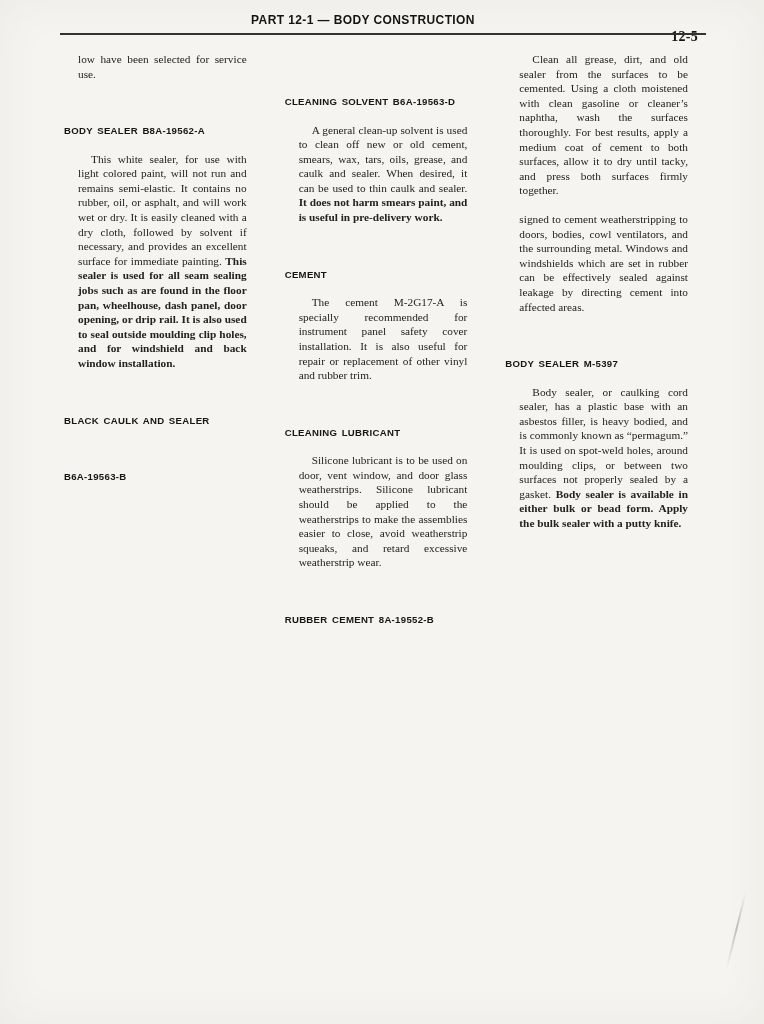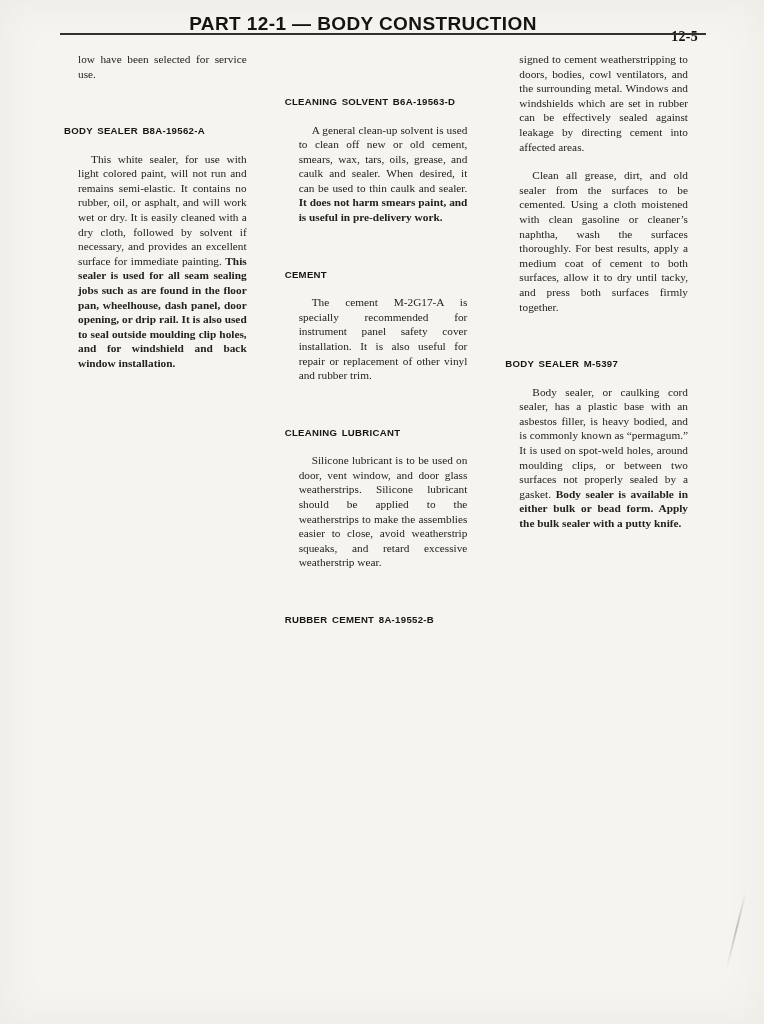--- a/index.html
+++ b/index.html
@@ -23,21 +23,21 @@
     left: 60px;
     right: 58px;
     height: 20px;
   }
   .header-title {
     position: absolute;
     left: 0; right: 40px;
     text-align: center;
     font-family: "Liberation Sans", "DejaVu Sans", sans-serif;
     font-weight: bold;
-    font-size: 19px;
+    font-size: 12px;
     letter-spacing: 0.4px;
     color: #15140f;
     white-space: nowrap;
   }
   .page-number {
     position: absolute;
     right: 8px;
     top: 16px;
     font-family: Liberation Serif, serif;
     font-weight: bold;
@@ -103,41 +103,45 @@
     <div class="page-number">12-5</div>
   </div>
   <div class="rule"></div>
   <div class="columns" id="columns">
       <div class="column">
         <p class="para"><span>low have been selected for service use.</span></p>
         <div class="heading">
           <span class="hline">BODY SEALER B8A-19562-A</span>
         </div>
         <p class="para indent"><span>This white sealer, for use with light colored paint, will not run and remains semi-elastic. It contains no rubber, oil, or asphalt, and will work wet or dry. It is easily cleaned with a dry cloth, followed by solvent if necessary, and provides an excellent surface for immediate painting. </span><span class="b">This sealer is used for all seam sealing jobs such as are found in the floor pan, wheelhouse, dash panel, door opening, or drip rail. It is also used to seal outside moulding clip holes, and for windshield and back window installation.</span></p>
+        <div class="heading">
+          <span class="hline">BLACK CAULK AND SEALER</span>
+          <span class="hline">B6A-19563-B</span>
+        </div>
       </div>
       <div class="column">
         <div class="heading">
           <span class="hline">CLEANING SOLVENT B6A-19563-D</span>
         </div>
         <p class="para indent"><span>A general clean-up solvent is used to clean off new or old cement, smears, wax, tars, oils, grease, and caulk and sealer. When desired, it can be used to thin caulk and sealer. </span><span class="b">It does not harm smears paint, and is useful in pre-delivery work.</span></p>
         <div class="heading">
           <span class="hline">CEMENT</span>
         </div>
         <p class="para indent"><span>The cement M-2G17-A is specially recommended for instrument panel safety cover installation. It is also useful for repair or replacement of other vinyl and rubber trim.</span></p>
         <div class="heading">
           <span class="hline">CLEANING LUBRICANT</span>
         </div>
         <p class="para indent"><span>Silicone lubricant is to be used on door, vent window, and door glass weatherstrips. Silicone lubricant should be applied to the weatherstrips to make the assemblies easier to close, avoid weatherstrip squeaks, and retard excessive weatherstrip wear.</span></p>
         <div class="heading">
           <span class="hline">RUBBER CEMENT 8A-19552-B</span>
         </div>
       </div>
       <div class="column">
+        <p class="para indent"><span>Clean all grease, dirt, and old sealer from the surfaces to be cemented. Using a cloth moistened with clean gasoline or cleaner’s naphtha, wash the surfaces thoroughly. For best results, apply a medium coat of cement to both surfaces, allow it to dry until tacky, and press both surfaces firmly together.</span></p>
         <p class="para"><span>signed to cement weatherstripping to doors, bodies, cowl ventilators, and the surrounding metal. Windows and windshields which are set in rubber can be effectively sealed against leakage by directing cement into affected areas.</span></p>
-        <p class="para indent"><span>Clean all grease, dirt, and old sealer from the surfaces to be cemented. Using a cloth moistened with clean gasoline or cleaner’s naphtha, wash the surfaces thoroughly. For best results, apply a medium coat of cement to both surfaces, allow it to dry until tacky, and press both surfaces firmly together.</span></p>
         <div class="heading">
           <span class="hline">BODY SEALER M-5397</span>
         </div>
         <p class="para indent"><span>Body sealer, or caulking cord sealer, has a plastic base with an asbestos filler, is heavy bodied, and is commonly known as “permagum.” It is used on spot-weld holes, around moulding clips, or between two surfaces not properly sealed by a gasket. </span><span class="b">Body sealer is available in either bulk or bead form. Apply the bulk sealer with a putty knife.</span></p>
       </div>
     </div>
   <div class="scan-artifact"></div>
 </div>
 
 </body></html>

